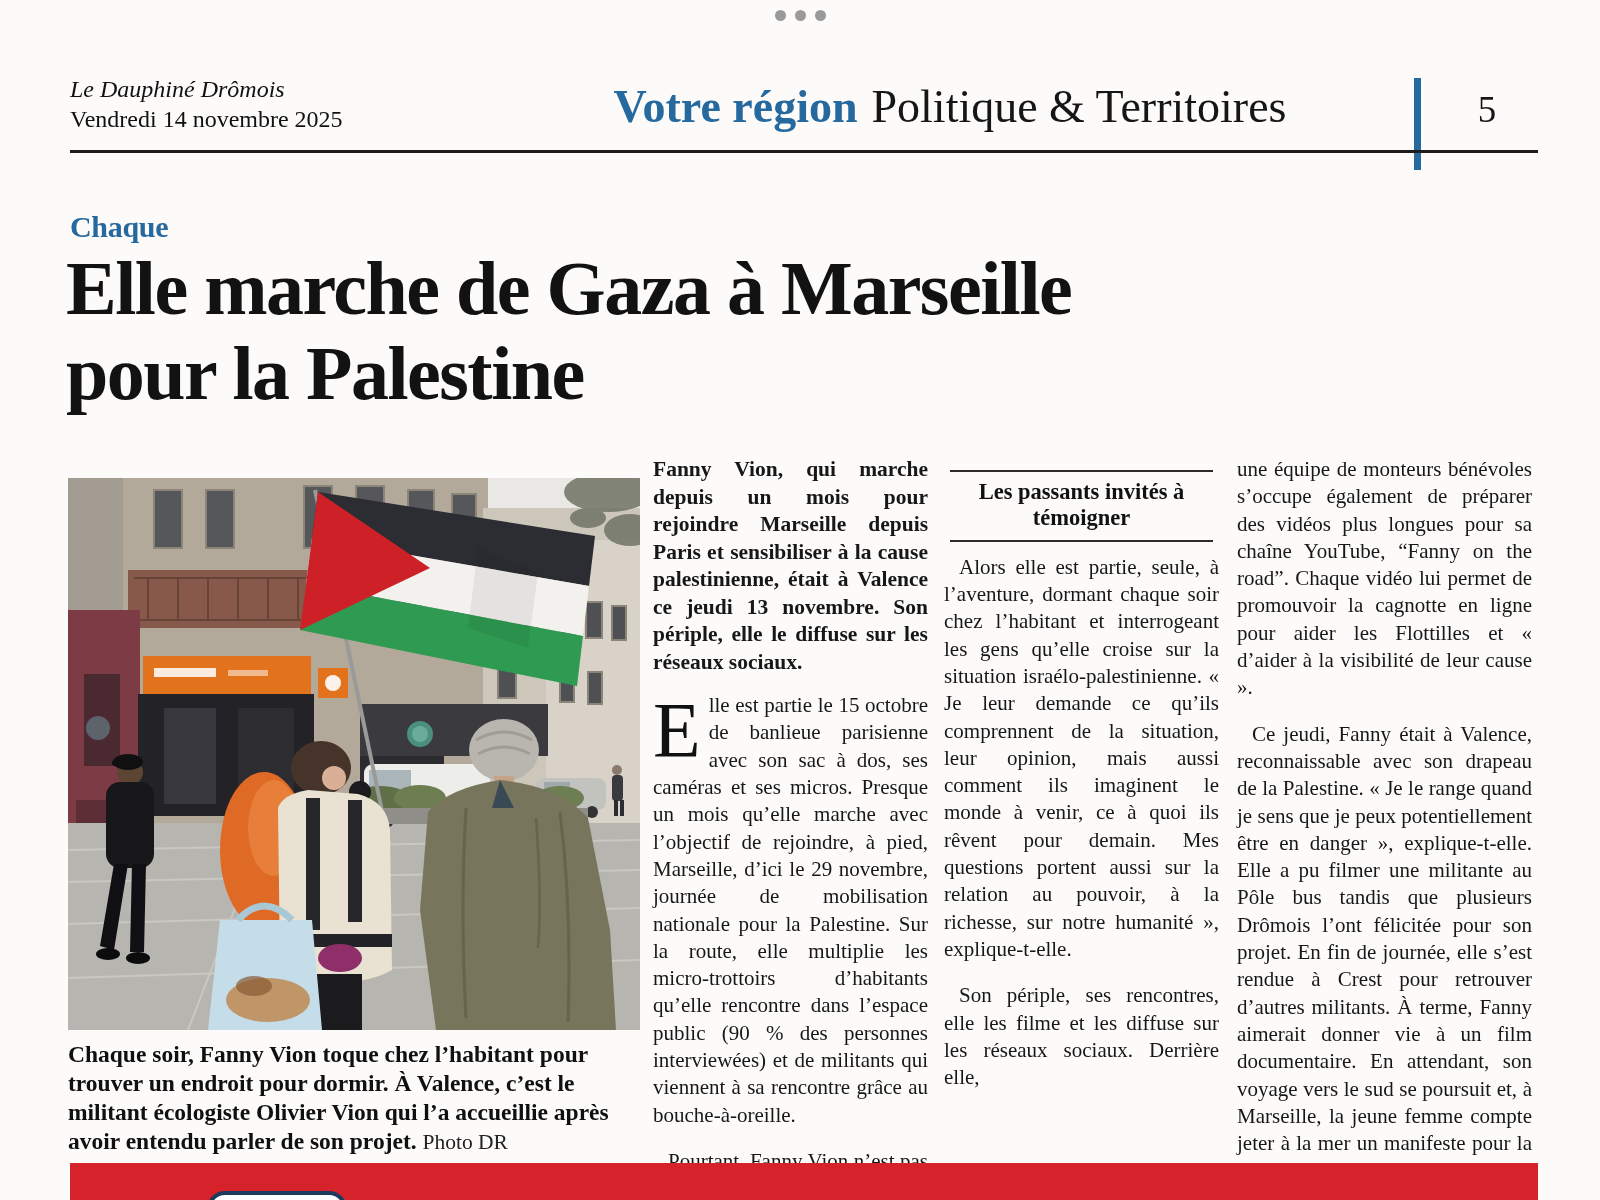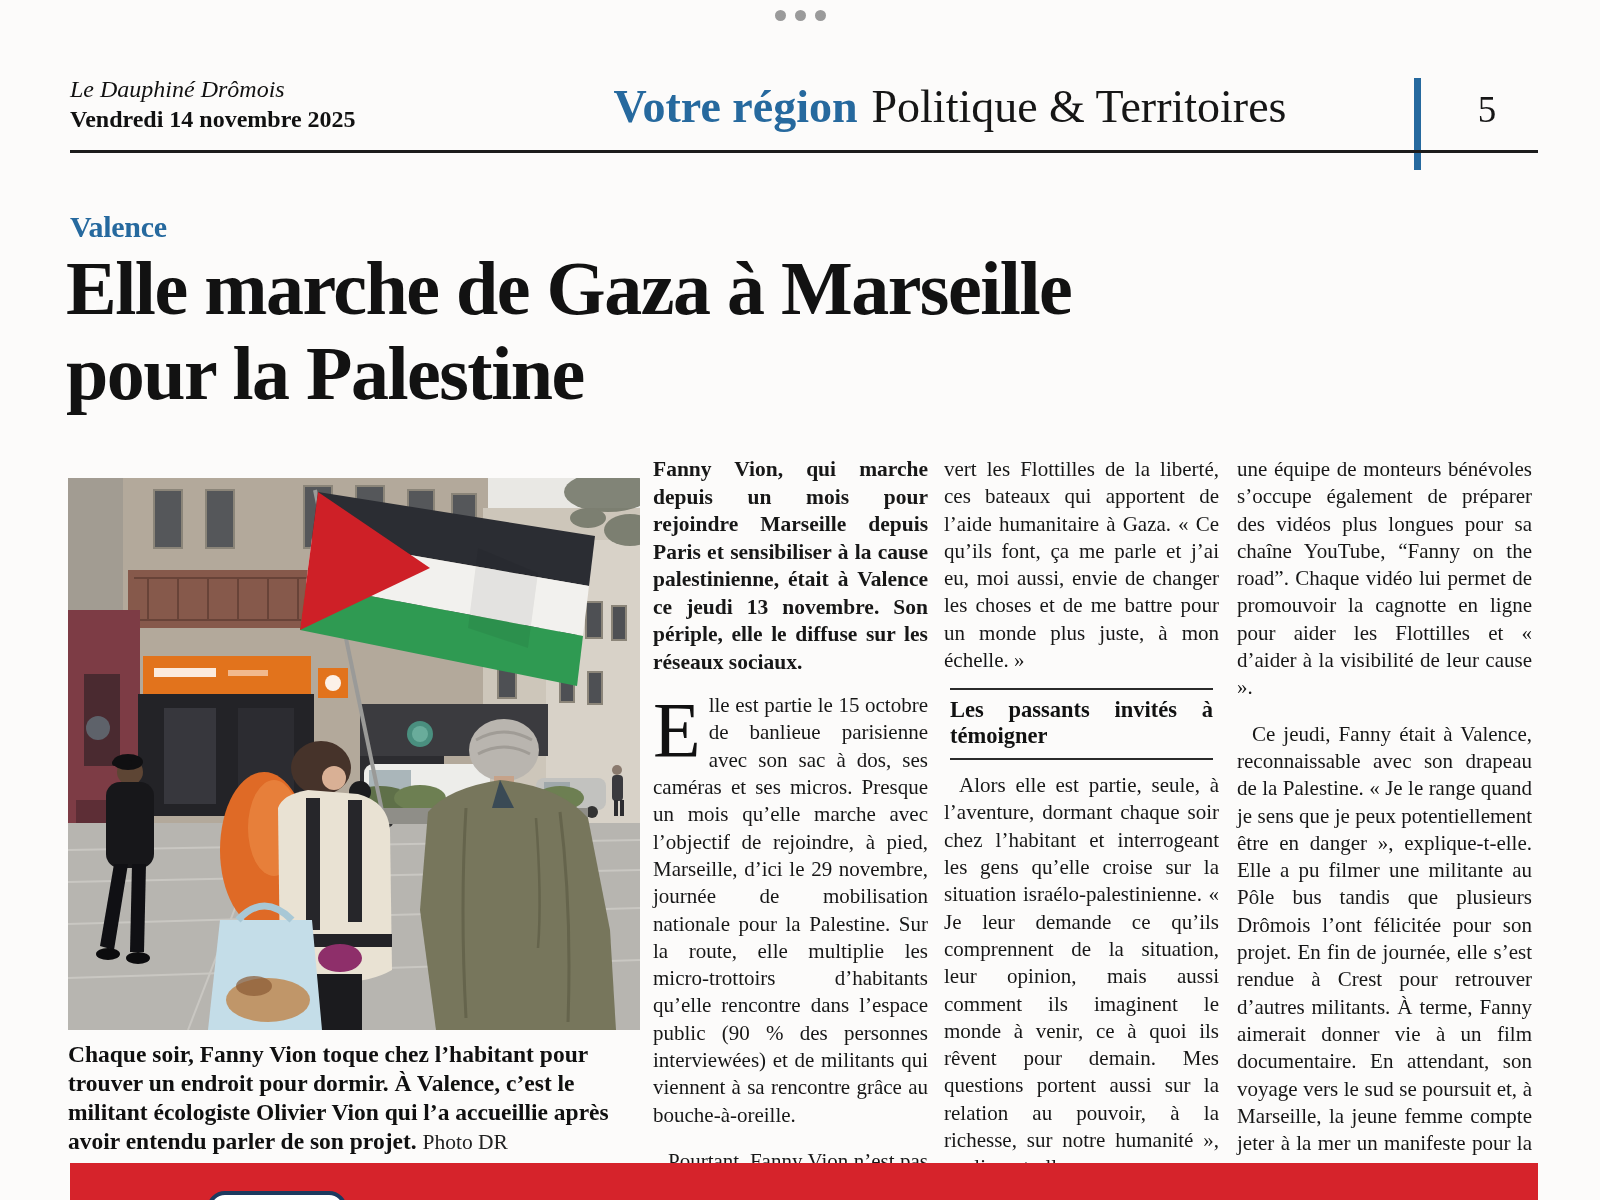--- a/index.html
+++ b/index.html
@@ -9,21 +9,21 @@
     font-family:"Liberation Serif", serif;
   }
   .abs{position:absolute;}
 
   
   .menu-dots{left:0;right:0;top:10px;display:flex;justify-content:center;gap:9px;}
   .menu-dots i{width:11px;height:11px;border-radius:50%;background:#9a9a9a;display:block;}
 
   
   .masthead{left:70px;top:76px;font-style:italic;font-size:24px;color:#111;}
-  .edition-date{left:70px;top:106px;font-weight:bold;font-size:24px;color:#111;}
+  .edition-date{left:70px;top:106px;font-weight:normal;font-size:24px;color:#111;}
   .section-line{right:200px;top:80px;width:900px;text-align:center;white-space:nowrap;font-size:46px;}
   .section-primary{color:#26699e;font-weight:bold;margin-right:14px;}
   .section-secondary{color:#161616;font-weight:normal;}
   .blue-bar{left:1414px;top:78px;width:7px;height:92px;background:#26699e;}
   .page-number{left:1452px;top:88px;width:70px;text-align:center;font-size:37px;color:#161616;}
   .header-rule{left:70px;top:150px;width:1468px;height:3px;background:#1c1c1c;}
 
   
   .kicker{left:70px;top:210px;font-size:30px;font-weight:bold;color:#26699e;letter-spacing:-.3px;}
   .headline{left:66px;top:246px;width:1300px;font-size:76px;line-height:1.12;font-weight:bold;
@@ -35,21 +35,21 @@
   .col p{margin:0 0 0 0;}
   .col p+p{margin-top:19px;}
   .col .indent{text-indent:15px;}
   .lead{font-weight:bold;font-size:21.5px;line-height:1.28;}
   #col1{left:653px;width:275px;}
   #col2{left:944px;width:275px;}
   #col3{left:1237px;width:295px;}
   .dropcap{float:left;font-size:78px;line-height:.82;font-weight:normal;padding:6px 8px 0 0;color:#111;}
   .after-lead{margin-top:16px !important;}
 
-  .subhead-block{margin:14px 6px 12px 6px;}
+  .subhead-block{margin:14px 6px 12px 6px;text-align:center;}
   .subhead-rule{height:2px;background:#2b2b2b;}
   .subhead{font-weight:bold;font-size:22.5px;line-height:1.15;padding:7px 0 9px 0;color:#111;}
 
   .byline{font-weight:bold;margin-top:6px !important;text-align:left;}
   .byline .bullet{font-size:15px;vertical-align:2px;margin-right:2px;}
 
   
   figure{position:absolute;left:68px;top:478px;margin:0;width:572px;}
   figure svg{display:block;}
   figcaption{margin-top:10px;font-size:23.5px;line-height:1.24;color:#101010;text-align:left;}
@@ -72,21 +72,21 @@
 
 <div class="abs masthead">Le Dauphiné Drômois</div>
 <div class="abs edition-date">Vendredi 14 novembre 2025</div>
 <div class="abs section-line">
   <span class="section-primary">Votre région</span><span class="section-secondary">Politique &amp; Territoires</span>
 </div>
 <div class="abs blue-bar"></div>
 <div class="abs page-number">5</div>
 <div class="abs header-rule"></div>
 
-<div class="abs kicker">Valence</div>
+<div class="abs kicker">Chaque</div>
 <h1 class="abs headline">
   <span>Elle marche de Gaza à Marseille</span>
   <span>pour la Palestine</span>
 </h1>
 
 <figure>
   <svg width="572" height="552" viewBox="0 0 572 552">
 
     <rect x="0" y="0" width="572" height="552" fill="#e9e8e4"></rect>
 
@@ -258,21 +258,20 @@
   </figcaption>
 </figure>
 
 <div class="col" id="col1">
   <p class="lead">Fanny Vion, qui marche depuis un mois pour rejoindre Marseille depuis Paris et sensibiliser à la cause palestinienne, était à Valence ce jeudi 13 novembre. Son périple, elle le diffuse sur les réseaux sociaux.</p>
   <p class="after-lead"><span class="dropcap">E</span><span>lle est partie le 15 octobre de banlieue parisienne avec son sac à dos, ses caméras et ses micros. Presque un mois qu’elle marche avec l’objectif de rejoindre, à pied, Marseille, d’ici le 29 novembre, journée de mobilisation nationale pour la Palestine. Sur la route, elle multiplie les micro-trottoirs d’habitants qu’elle rencontre dans l’espace public (90 % des personnes interviewées) et de militants qui viennent à sa rencontre grâce au bouche-à-oreille.</span></p>
   <p class="indent">Pourtant, Fanny Vion n’est pas journaliste. Comme beaucoup, le conflit israélo-palestinien, elle le suivait en tant que simple observatrice. Mais elle a décou-</p>
 </div>
 
 <div class="col" id="col2">
-  <p>vert les Flottilles de la liberté, ces bateaux qui apportent de l’aide humanitaire à Gaza. « Ce qu’ils font, ça me parle et j’ai eu, moi aussi, envie de changer les choses et de me battre pour un monde plus juste, à mon échelle. »</p>
   <div class="subhead-block">
     <div class="subhead-rule"></div>
     <div class="subhead">Les passants invités à témoigner</div>
     <div class="subhead-rule"></div>
   </div>
   <p class="indent">Alors elle est partie, seule, à l’aventure, dormant chaque soir chez l’habitant et interrogeant les gens qu’elle croise sur la situation israélo-palestinienne. « Je leur demande ce qu’ils comprennent de la situation, leur opinion, mais aussi comment ils imaginent le monde à venir, ce à quoi ils rêvent pour demain. Mes questions portent aussi sur la relation au pouvoir, à la richesse, sur notre humanité », explique-t-elle.</p>
   <p class="indent">Son périple, ses rencontres, elle les filme et les diffuse sur les réseaux sociaux. Derrière elle,</p>
 </div>
 
 <div class="col" id="col3">

